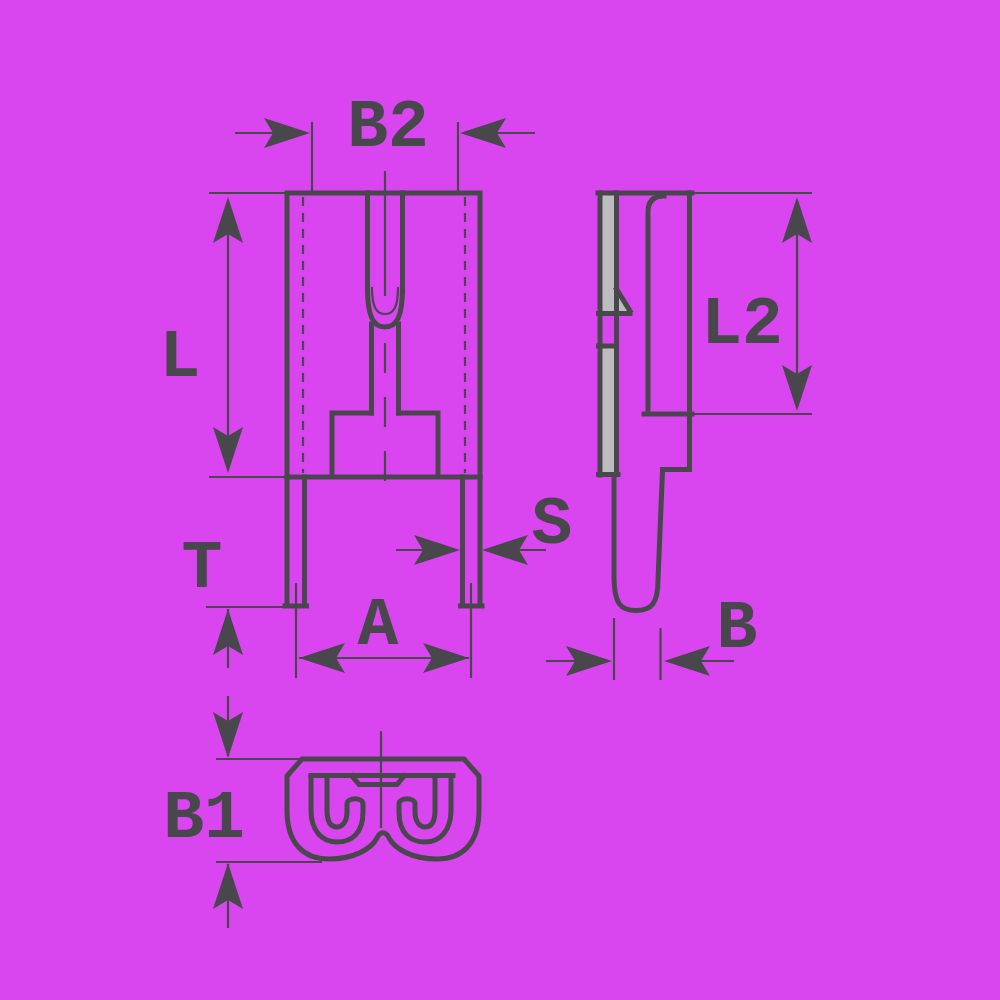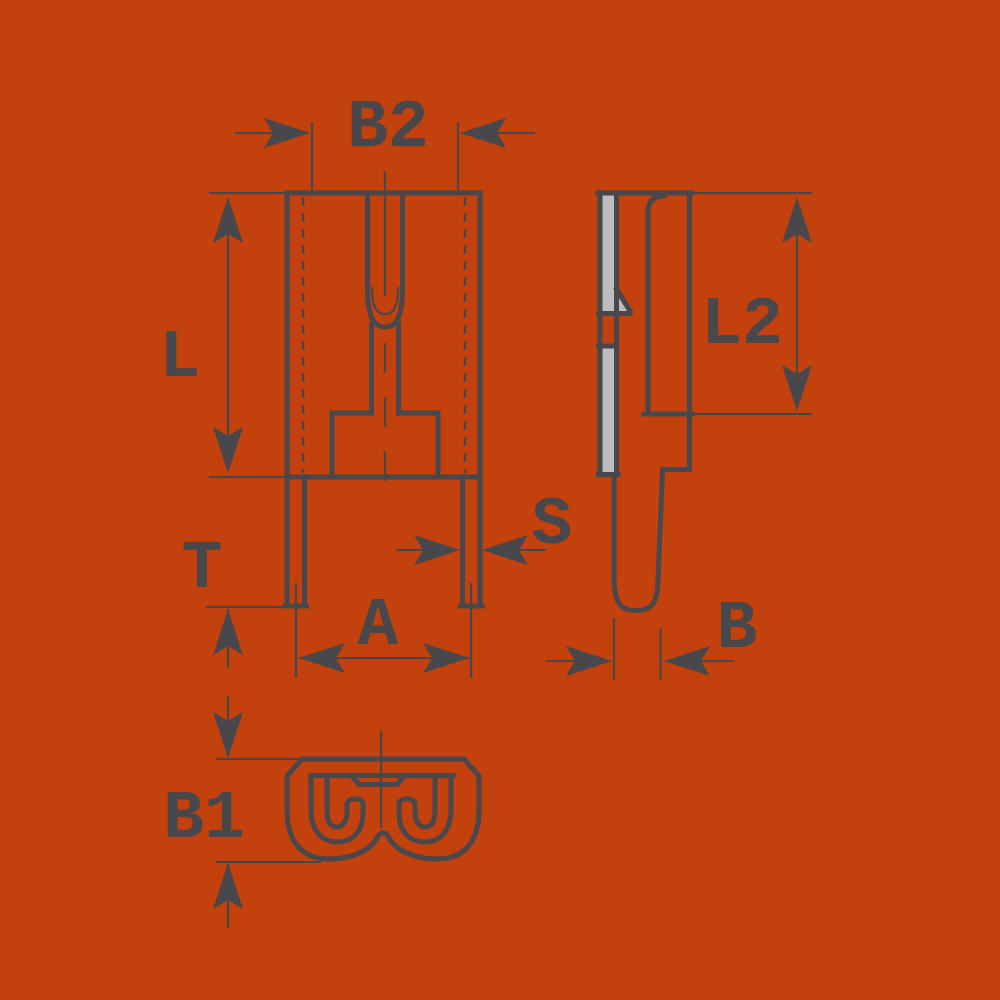--- a/index.html
+++ b/index.html
@@ -4,21 +4,21 @@
 <style>
   html, body {
     margin: 0;
     padding: 0;
     background: #ffffff;
   }
   .canvas {
     position: relative;
     width: 1000px;
     height: 1000px;
-    background: #c2410c;
+    background: #d946ef;
     font-family: "Liberation Mono", "DejaVu Sans Mono", monospace;
   }
   svg { display: block; }
   text.dim-label {
     font-family: "Liberation Mono", "DejaVu Sans Mono", monospace;
     font-size: 68px;
     font-weight: bold;
   }
 </style>
 </head>

